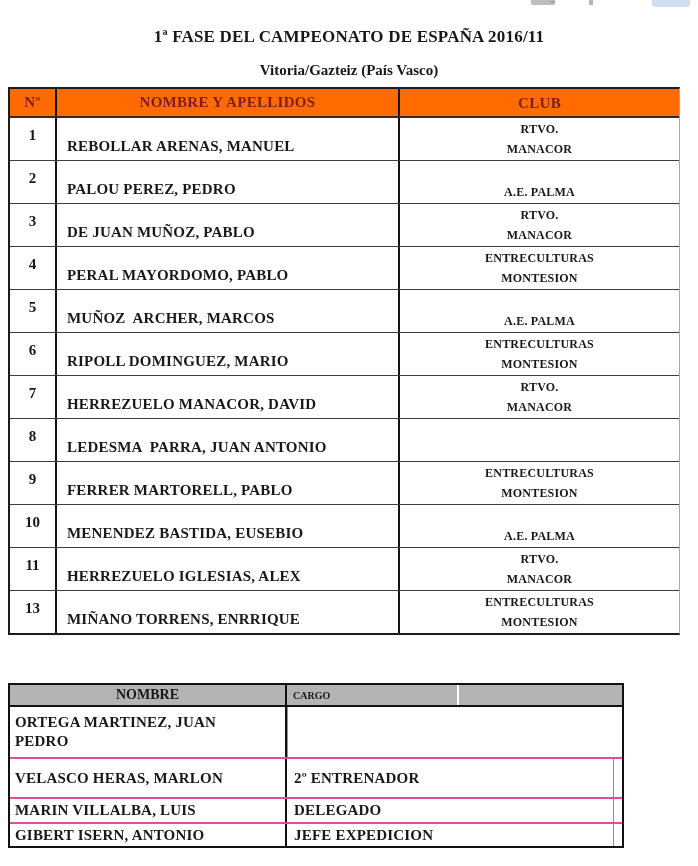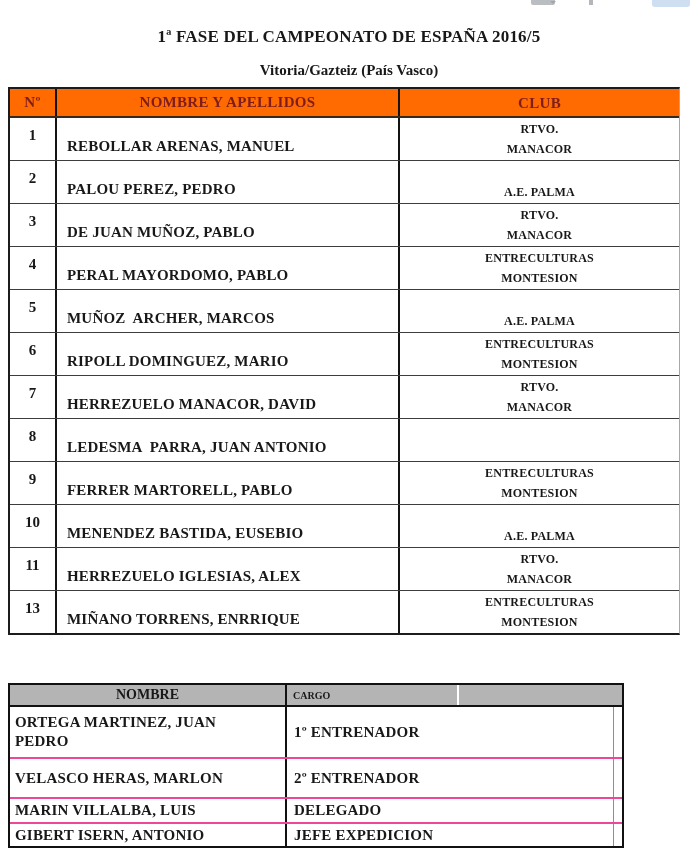--- a/index.html
+++ b/index.html
@@ -60,21 +60,21 @@
 </head>
 <body>
 
 <div class="chrome">
   <div class="frag1"></div>
   <div class="frag2"></div>
   <div class="frag3"></div>
 </div>
 
 <div class="titles">
-  <div class="title">1ª FASE DEL CAMPEONATO DE ESPAÑA 2016/5</div>
+  <div class="title">1ª FASE DEL CAMPEONATO DE ESPAÑA 2016/11</div>
   <div class="subtitle">Vitoria/Gazteiz (País Vasco)</div>
 </div>
 
 <div class="ptable">
   <div class="prow phead">
     <div class="cell-num">Nº</div>
     <div class="cell-name">NOMBRE Y APELLIDOS</div>
     <div class="cell-club">CLUB</div>
   </div>
 
@@ -149,21 +149,20 @@
 
 <div class="stable">
   <div class="shead">
     <div class="shead-name">NOMBRE</div>
     <div class="shead-cargo">CARGO</div>
     <div class="shead-extra"></div>
   </div>
   <div class="srow srow-1">
     <div class="scell-name">ORTEGA MARTINEZ, JUAN
 PEDRO</div>
-    <div class="scell-cargo">1º ENTRENADOR</div>
     <div class="scell-extra"></div>
   </div>
   <div class="srow srow-2">
     <div class="scell-name">VELASCO HERAS, MARLON</div>
     <div class="scell-cargo">2º ENTRENADOR</div>
     <div class="scell-extra"></div>
   </div>
   <div class="srow srow-3">
     <div class="scell-name">MARIN VILLALBA, LUIS</div>
     <div class="scell-cargo">DELEGADO</div>

